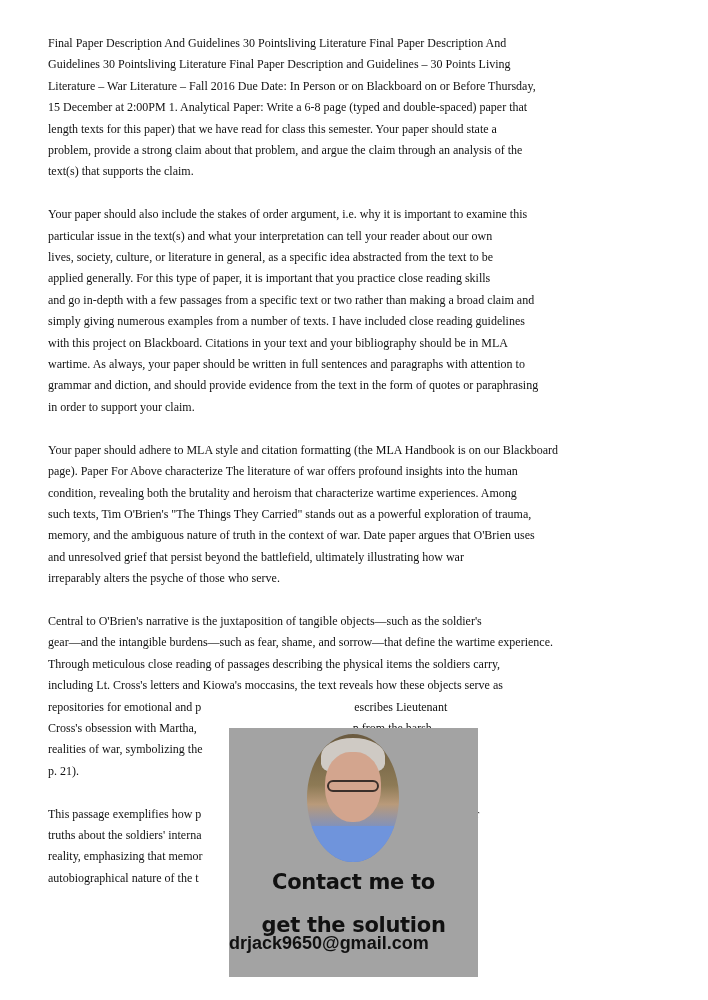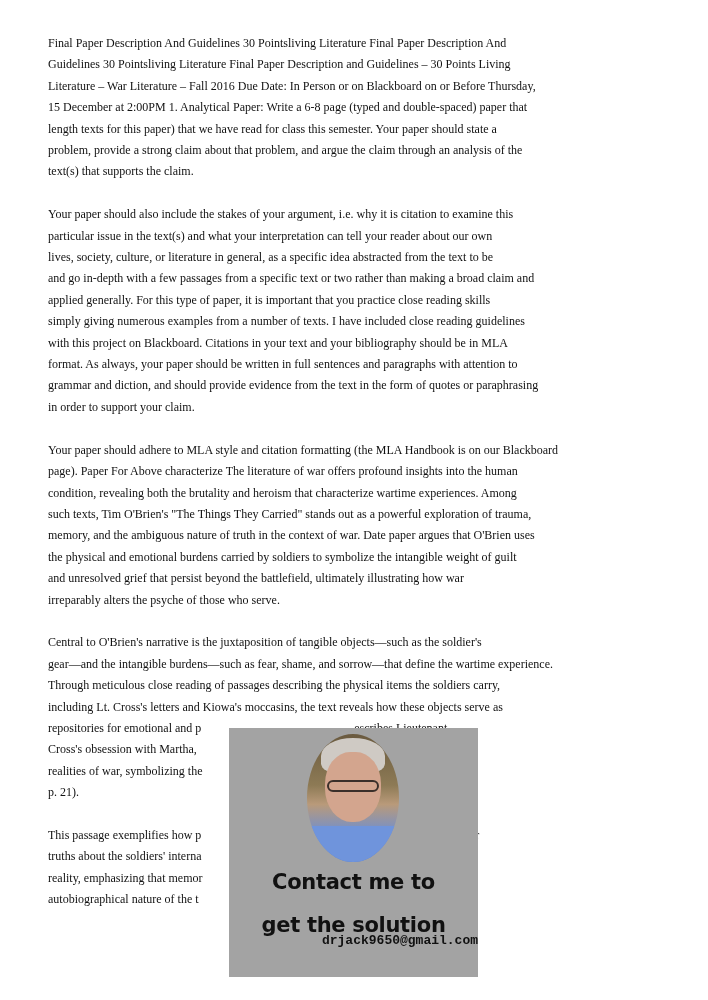--- a/index.html
+++ b/index.html
@@ -25,57 +25,56 @@
     .avatar .glasses { position: absolute; left: 20px; top: 46px; width: 52px; height: 12px; border: 2px solid #3a2f2a; border-radius: 6px; box-sizing: border-box; }
     .avatar .shirt { position: absolute; left: 0; top: 92px; width: 92px; height: 40px; background: #6f94dc; }
     .ad-title {
       position: absolute; left: 0; width: 249px; text-align: center;
       font-family: "DejaVu Sans", sans-serif; font-weight: bold; font-size: 21px;
       line-height: 30px; color: #111111; letter-spacing: -0.3px;
     }
     .ad-title.l1 { top: 139px; }
     .ad-title.l2 { top: 182px; }
     .ad-email {
-      position: absolute; left: 0; top: 205px; width: 249px; text-align: right;
-      font-family: Liberation Mono, monospace; font-weight: bold;
-      font-size: 13px; color: #111111;
+      position: absolute; left: 0; top: 205px; width: 249px; text-align: left;
+      font-family: Liberation Sans, sans-serif; font-weight: bold;
+      font-size: 18px; color: #111111;
     }
   </style>
 </head>
 <body>
 
 <div class="page">
   <div class="para">
     <span class="line">Final Paper Description And Guidelines 30 Pointsliving Literature Final Paper Description And</span>
     <span class="line">Guidelines 30 Pointsliving Literature Final Paper Description and Guidelines – 30 Points Living</span>
     <span class="line">Literature – War Literature – Fall 2016 Due Date: In Person or on Blackboard on or Before Thursday,</span>
     <span class="line">15 December at 2:00PM 1. Analytical Paper: Write a 6-8 page (typed and double-spaced) paper that</span>
     <span class="line">length texts for this paper) that we have read for class this semester. Your paper should state a</span>
     <span class="line">problem, provide a strong claim about that problem, and argue the claim through an analysis of the</span>
     <span class="line">text(s) that supports the claim.</span>
   </div>
   <div class="para">
-    <span class="line">Your paper should also include the stakes of your argument, i.e. why it is citation to examine this</span>
+    <span class="line">Your paper should also include the stakes of order argument, i.e. why it is important to examine this</span>
     <span class="line">particular issue in the text(s) and what your interpretation can tell your reader about our own</span>
     <span class="line">lives, society, culture, or literature in general, as a specific idea abstracted from the text to be</span>
+    <span class="line">applied generally. For this type of paper, it is important that you practice close reading skills</span>
     <span class="line">and go in-depth with a few passages from a specific text or two rather than making a broad claim and</span>
-    <span class="line">applied generally. For this type of paper, it is important that you practice close reading skills</span>
     <span class="line">simply giving numerous examples from a number of texts. I have included close reading guidelines</span>
     <span class="line">with this project on Blackboard. Citations in your text and your bibliography should be in MLA</span>
-    <span class="line">format. As always, your paper should be written in full sentences and paragraphs with attention to</span>
+    <span class="line">wartime. As always, your paper should be written in full sentences and paragraphs with attention to</span>
     <span class="line">grammar and diction, and should provide evidence from the text in the form of quotes or paraphrasing</span>
     <span class="line">in order to support your claim.</span>
   </div>
   <div class="para">
     <span class="line">Your paper should adhere to MLA style and citation formatting (the MLA Handbook is on our Blackboard</span>
     <span class="line">page). Paper For Above characterize The literature of war offers profound insights into the human</span>
     <span class="line">condition, revealing both the brutality and heroism that characterize wartime experiences. Among</span>
     <span class="line">such texts, Tim O'Brien's "The Things They Carried" stands out as a powerful exploration of trauma,</span>
     <span class="line">memory, and the ambiguous nature of truth in the context of war. Date paper argues that O'Brien uses</span>
-    <span class="line">the physical and emotional burdens carried by soldiers to symbolize the intangible weight of guilt</span>
     <span class="line">and unresolved grief that persist beyond the battlefield, ultimately illustrating how war</span>
     <span class="line">irreparably alters the psyche of those who serve.</span>
   </div>
   <div class="para">
     <span class="line">Central to O'Brien's narrative is the juxtaposition of tangible objects—such as the soldier's</span>
     <span class="line">gear—and the intangible burdens—such as fear, shame, and sorrow—that define the wartime experience.</span>
     <span class="line">Through meticulous close reading of passages describing the physical items the soldiers carry,</span>
     <span class="line">including Lt. Cross's letters and Kiowa's moccasins, the text reveals how these objects serve as</span>
     <span class="line" style="white-space: pre;">repositories for emotional and p                                                   escribes Lieutenant</span>
     <span class="line" style="white-space: pre;">Cross's obsession with Martha,                                                    n from the harsh</span>

